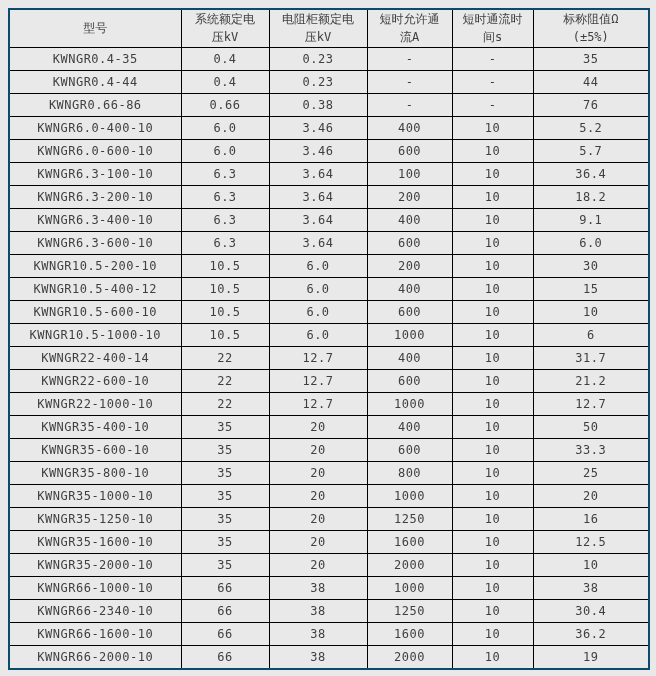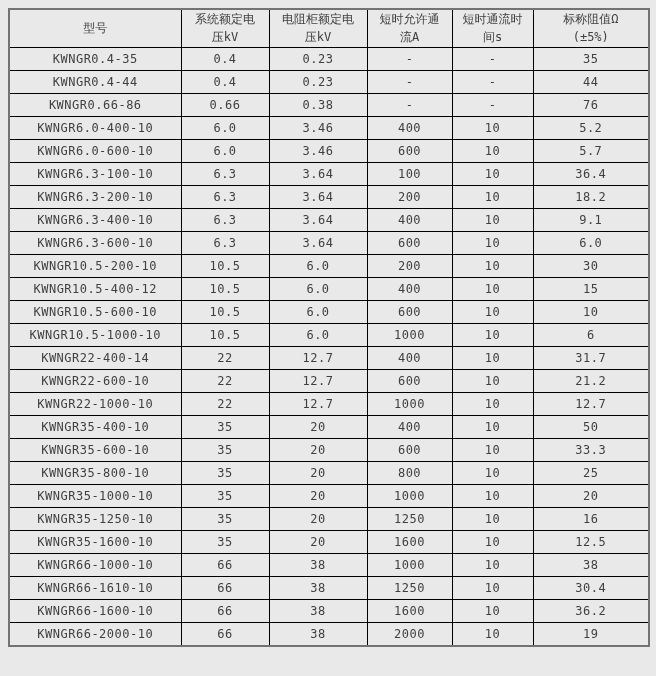--- a/index.html
+++ b/index.html
@@ -10,21 +10,21 @@
     height: 676px;
     font-family: "DejaVu Sans Mono", "DejaVu Sans", "Liberation Sans", sans-serif;
   }
   .table-wrap {
     padding: 8px 0 0 8px;
   }
   table.spec-table {
     border-collapse: collapse;
     table-layout: fixed;
     width: 640px;
-    border: 2px solid #737373;
+    border: 2px solid #0c4a6e;
   }
   table.spec-table th,
   table.spec-table td {
     border: 1px solid #000000;
     background: #e9e9e9;
     color: #3f3f3f;
     text-align: center;
     vertical-align: middle;
     font-size: 12px;
     font-weight: normal;
@@ -246,29 +246,37 @@
         </tr>
         <tr>
           <td>KWNGR35-1600-10</td>
           <td>35</td>
           <td>20</td>
           <td>1600</td>
           <td>10</td>
           <td>12.5</td>
         </tr>
         <tr>
+          <td>KWNGR35-2000-10</td>
+          <td>35</td>
+          <td>20</td>
+          <td>2000</td>
+          <td>10</td>
+          <td>10</td>
+        </tr>
+        <tr>
           <td>KWNGR66-1000-10</td>
           <td>66</td>
           <td>38</td>
           <td>1000</td>
           <td>10</td>
           <td>38</td>
         </tr>
         <tr>
-          <td>KWNGR66-1610-10</td>
+          <td>KWNGR66-2340-10</td>
           <td>66</td>
           <td>38</td>
           <td>1250</td>
           <td>10</td>
           <td>30.4</td>
         </tr>
         <tr>
           <td>KWNGR66-1600-10</td>
           <td>66</td>
           <td>38</td>

